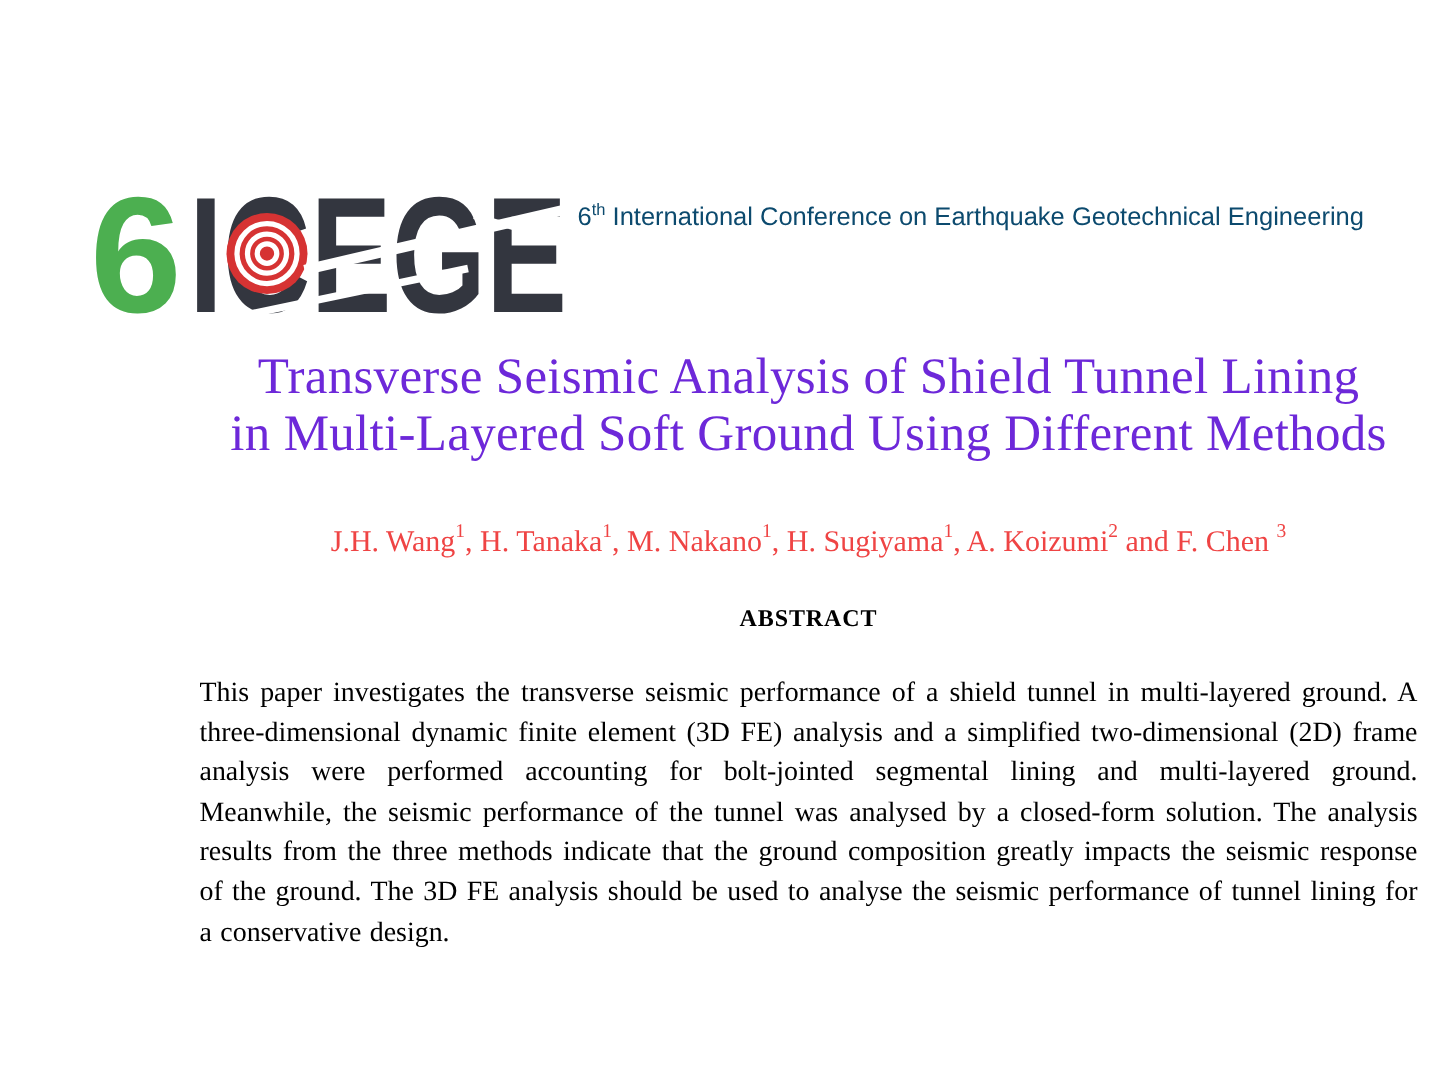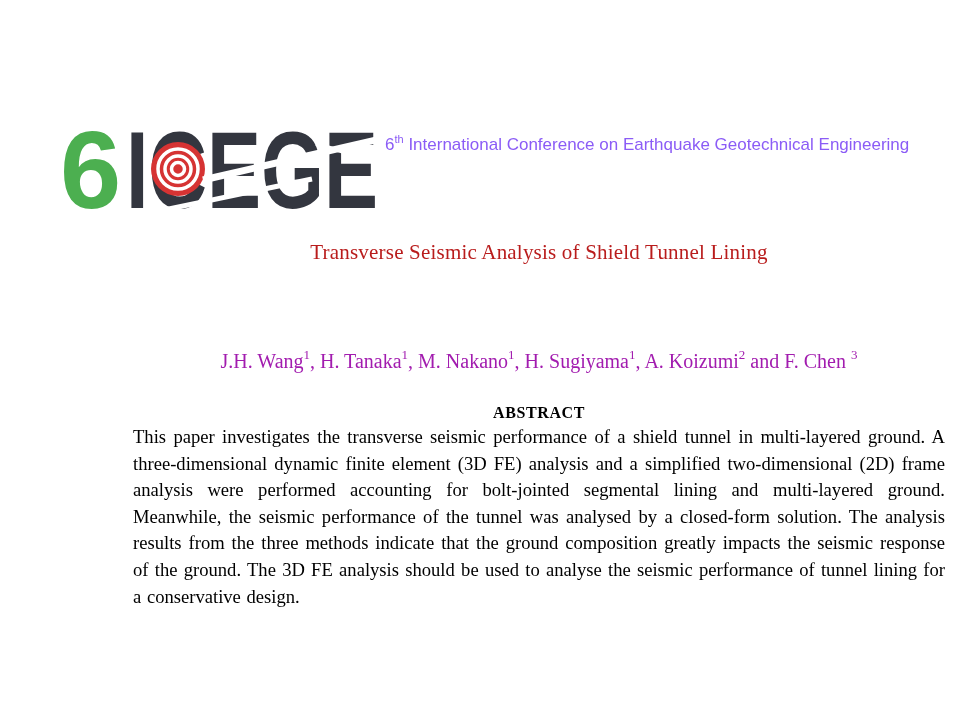--- a/index.html
+++ b/index.html
@@ -7,45 +7,45 @@
     position:relative; width:960px; height:720px; background:#ffffff;
     overflow:hidden; font-family:"Liberation Serif", serif; color:#000;
   }
 
   
   .header { position:absolute; left:60px; top:122px; height:96px; }
   .logo-svg { position:absolute; left:0; top:0; }
   .conf-info {
     position:absolute; left:325px; top:12px; width:520px;
     font-family:"Liberation Sans", sans-serif; font-size:17px;
-    line-height:21px; color:#8b5cf6; white-space:nowrap;text-align:right;
+    line-height:21px; color:#0c4a6e; white-space:nowrap;text-align:right;
   }
   .conf-info sup { font-size:11px; line-height:0; }
 
   
   .content { position:absolute; left:133px; top:0; width:812px; }
 
   .paper-title {
     position:absolute; top:233px; width:812px; text-align:center;
-    font-size:21px; line-height:38px; color:#b91c1c; letter-spacing:0.2px;
+    font-size:34px; line-height:38px; color:#6d28d9; letter-spacing:0.2px;
   }
 
   .authors {
     position:absolute; top:350px; width:812px; text-align:center;
-    font-size:20px; color:#a21caf;
+    font-size:20px; color:#ef4444;
   }
   .authors sup { font-size:13px; line-height:0; position:relative; top:-1px; }
 
   .abstract-heading {
     position:absolute; top:404px; width:812px; text-align:center;
     font-size:16px; font-weight:bold; letter-spacing:0.6px;
   }
 
   .abstract-body {
-    position:absolute; top:424px; width:812px;
+    position:absolute; top:449px; width:812px;
     font-size:18.6px; line-height:26.6px; text-align:justify;
     word-spacing:1px;
   }
 </style>
 </head>
 <body>
 
 <div class="page">
 
   <div class="header">
@@ -72,20 +72,21 @@
 
     <div class="conf-info">
       <div><span>6</span><sup>th</sup><span> International Conference on Earthquake Geotechnical Engineering</span></div>
     </div>
   </div>
 
   <div class="content">
 
     <div class="paper-title">
       <div>Transverse Seismic Analysis of Shield Tunnel Lining</div>
+      <div>in Multi-Layered Soft Ground Using Different Methods</div>
     </div>
 
     <div class="authors"><span>J.H. Wang</span><sup>1</sup>, <span>H. Tanaka</span><sup>1</sup>, <span>M. Nakano</span><sup>1</sup>, <span>H. Sugiyama</span><sup>1</sup>, <span>A. Koizumi</span><sup>2</sup> and <span>F. Chen </span><sup>3</sup></div>
 
     <div class="abstract-heading">ABSTRACT</div>
 
     <div class="abstract-body">This paper investigates the transverse seismic performance of a shield tunnel in multi-layered ground. A three-dimensional dynamic finite element (3D FE) analysis and a simplified two-dimensional (2D) frame analysis were performed accounting for bolt-jointed segmental lining and multi-layered ground. Meanwhile, the seismic performance of the tunnel was analysed by a closed-form solution. The analysis results from the three methods indicate that the ground composition greatly impacts the seismic response of the ground. The 3D FE analysis should be used to analyse the seismic performance of tunnel lining for a conservative design.</div>
   </div>
 
 </div>

